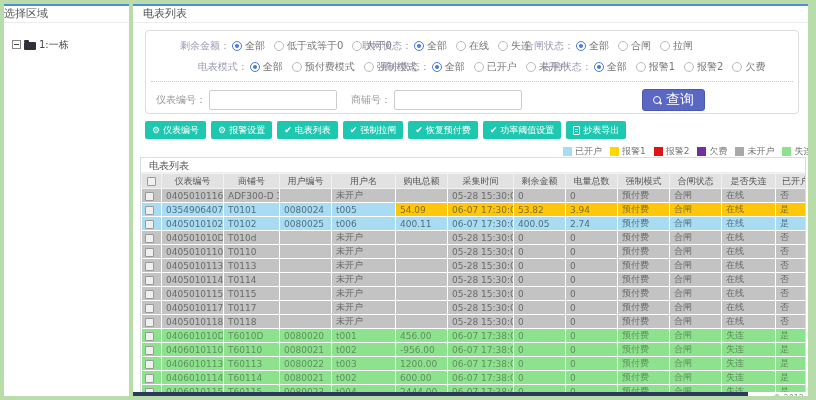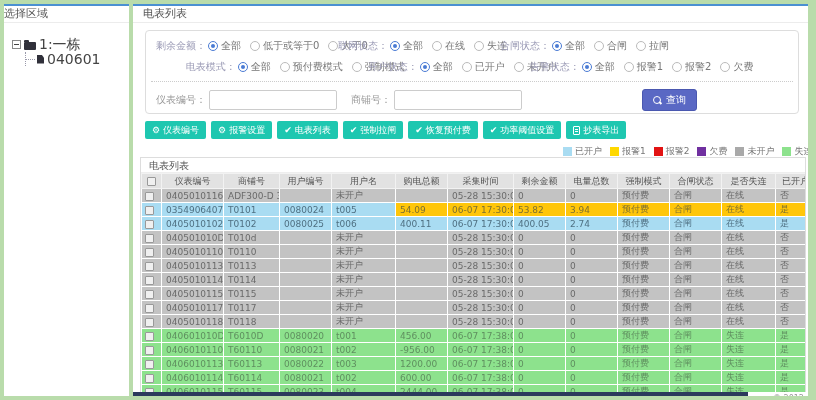--- a/index.html
+++ b/index.html
@@ -10,47 +10,47 @@
     font-family: "DejaVu Sans", "Liberation Sans", sans-serif;
     font-size: 10px; color:#555;
   }
   .panel { position:absolute; background:#fff; border-top:2px solid var(--top-line,#4a90d2); }
   .sidebar { left:4px; top:4px; width:125px; height:392px; }
   .main { left:133px; top:4px; width:675px; height:392px; overflow:hidden; }
   .panel-title { height:17px; line-height:16px; font-size:11px; color:#555; border-bottom:1px solid #ececec; padding-left:10px; white-space:nowrap; }
   .sidebar .panel-title { padding-left:0; }
 
   
-  .tree { margin:14px 0 0 8px; font-size:14px; color:#444; }
+  .tree { margin:14px 0 0 8px; font-size:10px; color:#444; }
   .tree-row { display:flex; align-items:center; gap:3px; height:15px; white-space:nowrap; }
   .expander { width:9px; height:9px; border:1px solid #888; background:#fff; position:relative; flex:none; }
   .expander::before { content:""; position:absolute; left:1px; right:1px; top:3px; height:1px; background:#444; }
   .folder-icon { width:12px; height:8px; background:#30303a; border-radius:1px; position:relative; flex:none; margin-top:2px; }
   .folder-icon::before { content:""; position:absolute; top:-2px; left:0; width:5px; height:2px; background:#30303a; border-radius:1px 1px 0 0; }
   .tree-children { margin-left:13px; border-left:1px dotted #99a; }
   .tree-child { position:relative; display:flex; align-items:center; gap:3px; height:14px; padding-left:11px; white-space:nowrap; }
   .tree-child::before { content:""; position:absolute; left:0; top:7px; width:9px; border-top:1px dotted #99a; }
   .page-icon { width:7px; height:9px; background:#30303a; clip-path:polygon(0 0,65% 0,100% 35%,100% 100%,0 100%); flex:none; }
 
   
   .filter-box { position:absolute; left:12px; top:24px; width:654px; height:84px; border:1px solid #ddd; border-radius:4px; background:#fff; }
   .f-row { position:absolute; left:10px; right:6px; display:flex; align-items:center; }
   .f-row-1 { top:8px; } .f-row-2 { top:29px;justify-content:center; }
   .f-group { display:flex; align-items:center; white-space:nowrap; }
-  .f-group:nth-child(1) { width:182px; } .f-group:nth-child(2) { width:162px; }
+  .f-group:nth-child(1) { width:182px;margin-left:24px; } .f-group:nth-child(2) { width:162px; }
   .f-label { color:#9a9ab5; margin-right:2px; }
   .f-opt { display:inline-flex; align-items:center; gap:3px; margin-right:9px; color:#777; cursor:pointer; }
   .radio { width:10px; height:10px; border-radius:50%; border:1px solid #bbb; background:#fff; position:relative; flex:none; }
   .radio.sel { border-color: var(--radio-blue,#4a7bd4); }
   .radio.sel::before { content:""; position:absolute; left:2px; top:2px; width:4px; height:4px; border-radius:50%; background:var(--radio-blue,#4a7bd4); }
   .f-sep { position:absolute; left:5px; right:5px; top:50px; border-top:1px dotted #ccc; }
   .search-row { position:absolute; left:10px; top:58px; display:flex; align-items:center; }
   .s-label { color:#999; margin-right:3px; }
   .s-input { width:128px; height:20px; border:1px solid #ccc; border-radius:2px; background:#fff; margin-right:14px; font-size:10px; padding:0 4px; }
-  .query-btn { display:inline-flex; align-items:center; gap:4px; height:22px; padding:0 10px; margin-left:106px; background:var(--query-blue,#5a68c4); border:1px solid #4a58b0; border-radius:3px; color:#fff; font-size:10px; cursor:pointer; }
+  .query-btn { display:inline-flex; align-items:center; gap:4px; height:22px; padding:0 10px; margin-left:106px; background:var(--query-blue,#5a68c4); border:1px solid #4a58b0; border-radius:3px; color:#fff; font-size:14px; cursor:pointer; }
   .mag { width:9px; height:9px; position:relative; flex:none; }
   .mag::before { content:""; position:absolute; left:0; top:0; width:6px; height:6px; border:1.4px solid #fff; border-radius:50%; }
   .mag::after { content:""; position:absolute; left:6px; top:6px; width:3px; height:1.6px; background:#fff; transform:rotate(45deg); }
 
   
   .action-row { position:absolute; left:12px; top:115px; display:flex; gap:5px; }
   .act-btn { display:inline-flex; align-items:center; gap:3px; height:18px; padding:0 7px; background:var(--accent-teal,#1ec7b0); color:#fff; font-size:9px; border:none; border-radius:2px; cursor:pointer; white-space:nowrap; }
   .bicon { font-size:9px; line-height:9px; }
   .icon-file-box { width:7px; height:9px; border:1px solid #fff; border-radius:1px; position:relative; flex:none; }
   .icon-file-box::before { content:""; position:absolute; left:1px; right:1px; top:2px; height:1px; background:#fff; box-shadow:0 2px 0 #fff; }
@@ -82,24 +82,20 @@
 
 <aside class="panel sidebar">
   <div class="panel-title">选择区域</div>
   <div class="tree">
     <div class="tree-row">
       <span class="expander"></span>
       <span class="folder-icon"></span>
       <span>1:一栋</span>
     </div>
     <div class="tree-children" id="tree-children">
-        <div class="tree-child">
-          <span class="page-icon"></span>
-          <span>040601</span>
-        </div>
       </div>
   </div>
 </aside>
 
 <main class="panel main">
   <div class="panel-title">电表列表</div>
 
   <div class="filter-box">
     <div class="f-row f-row-1">
         <div class="f-group">

